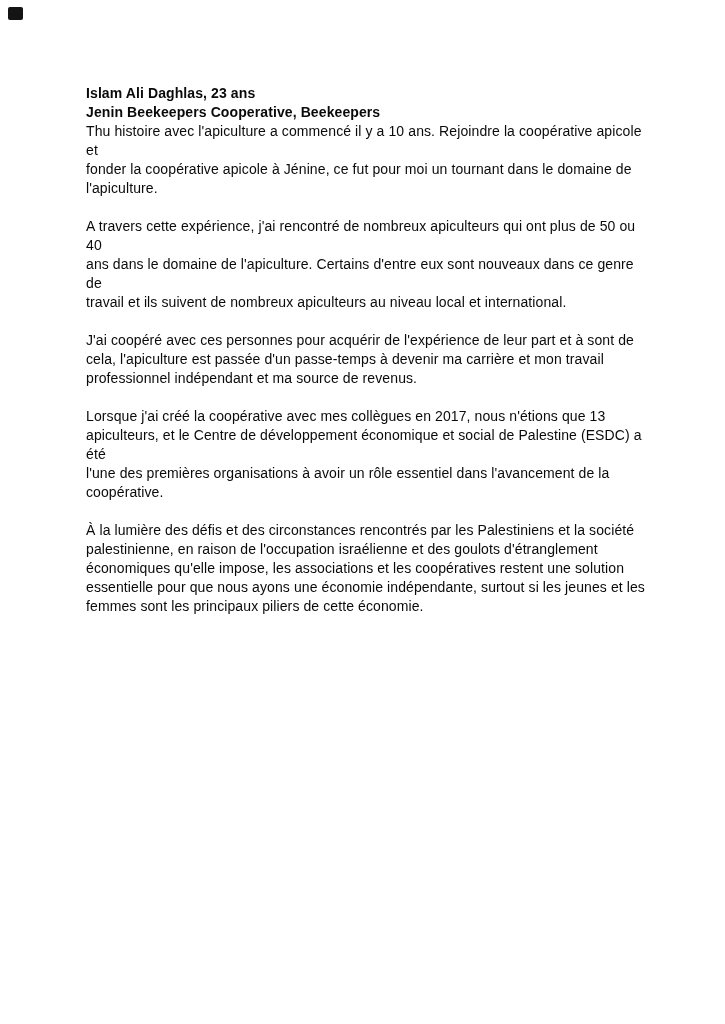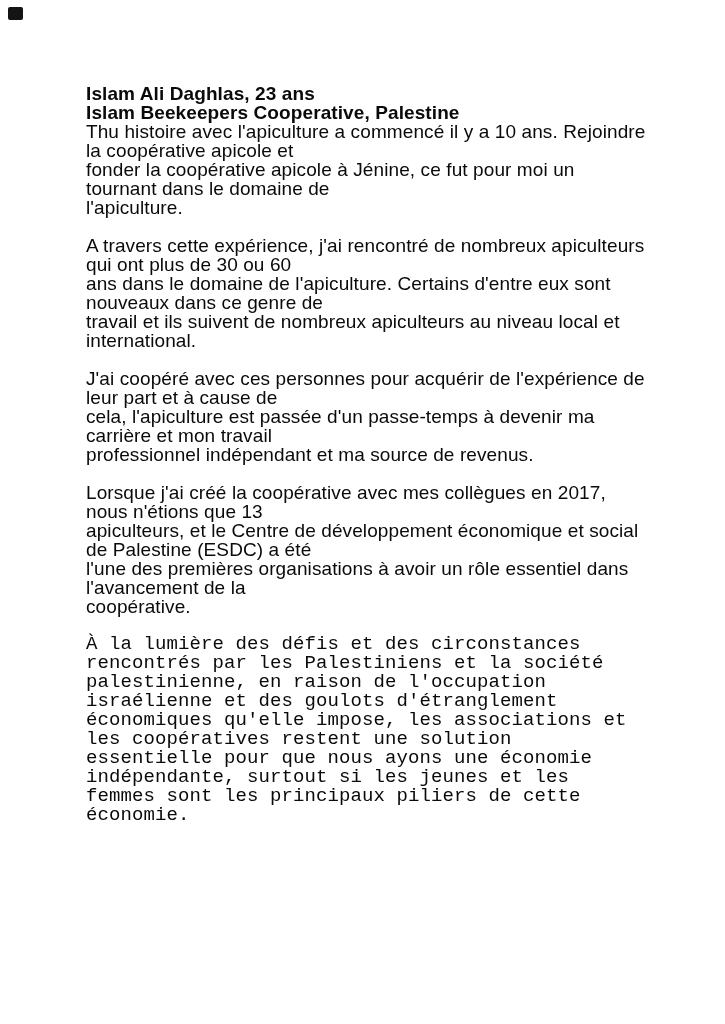--- a/index.html
+++ b/index.html
@@ -24,57 +24,56 @@
     height: 13px;
     background: #141414;
     border-radius: 2px;
     filter: blur(0.6px);
   }
   .content {
     position: absolute;
     left: 86px;
     top: 84px;
     width: 560px;
-    font-size: 19px;
+    font-size: 14px;
     line-height: 19px;
     letter-spacing: 0.1px;
   }
   .hdr-line {
     font-weight: bold;
     white-space: pre-line;
   }
   .content p {
     margin: 0 0 19px 0;
     white-space: pre-line;
   }
   .content p:last-child {
     margin-bottom: 12px;
-    font-family: Liberation Mono, monospace;
   }
 </style>
 </head>
 <body>
 
 <div class="page">
 
   <div class="corner-mark"></div>
 
   <div class="content">
     <div class="hdr-line">Islam Ali Daghlas, 23 ans</div>
-    <div class="hdr-line">Islam Beekeepers Cooperative, Palestine</div>
+    <div class="hdr-line">Jenin Beekeepers Cooperative, Beekeepers</div>
 
     <p>Thu histoire avec l'apiculture a commencé il y a 10 ans. Rejoindre la coopérative apicole et
 fonder la coopérative apicole à Jénine, ce fut pour moi un tournant dans le domaine de
 l'apiculture.</p>
 
-    <p>A travers cette expérience, j'ai rencontré de nombreux apiculteurs qui ont plus de 30 ou 60
+    <p>A travers cette expérience, j'ai rencontré de nombreux apiculteurs qui ont plus de 50 ou 40
 ans dans le domaine de l'apiculture. Certains d'entre eux sont nouveaux dans ce genre de
 travail et ils suivent de nombreux apiculteurs au niveau local et international.</p>
 
-    <p>J'ai coopéré avec ces personnes pour acquérir de l'expérience de leur part et à cause de
+    <p>J'ai coopéré avec ces personnes pour acquérir de l'expérience de leur part et à sont de
 cela, l'apiculture est passée d'un passe-temps à devenir ma carrière et mon travail
 professionnel indépendant et ma source de revenus.</p>
 
     <p>Lorsque j'ai créé la coopérative avec mes collègues en 2017, nous n'étions que 13
 apiculteurs, et le Centre de développement économique et social de Palestine (ESDC) a été
 l'une des premières organisations à avoir un rôle essentiel dans l'avancement de la
 coopérative.</p>
 
     <p>À la lumière des défis et des circonstances rencontrés par les Palestiniens et la société
 palestinienne, en raison de l'occupation israélienne et des goulots d'étranglement

